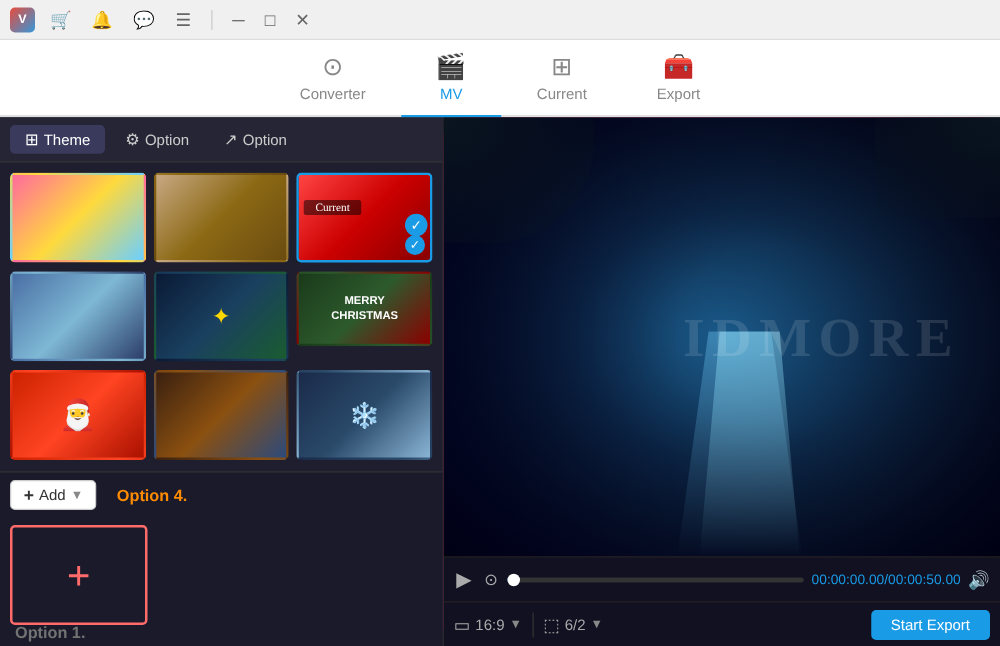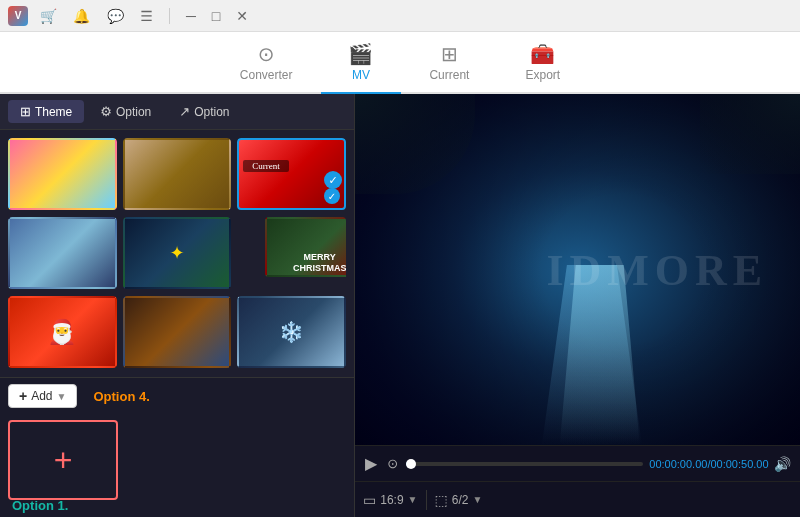--- a/index.html
+++ b/index.html
@@ -331,21 +331,21 @@
       </div>
 
       <div class="theme-item">
         <div class="theme-thumb thumb-christmas-eve" style="height:72px;border-radius:4px;border:2px solid transparent;background:linear-gradient(135deg,#0a1a35,#1a4060,#1a5c30);display:flex;align-items:center;justify-content:center;">
           <span style="color:#ffd700;font-size:18px;">✦</span>
         </div>
 
       </div>
 
       <div class="theme-item">
-        <div class="theme-thumb" style="height:60px;border-radius:4px;border:2px solid transparent;background:linear-gradient(135deg,#1a3a1a,#2d5a2d,#8b0000);display:flex;align-items:flex-end;justify-content:center;margin-left:28px;">
+        <div class="theme-thumb" style="height:60px;border-radius:4px;border:2px solid transparent;background:linear-gradient(135deg,#1a3a1a,#2d5a2d,#8b0000);display:flex;align-items:center;justify-content:center;">
           <div style="color:#fff;font-size:9px;text-align:center;font-weight:bold;line-height:1.3;">MERRY<br>CHRISTMAS</div>
         </div>
 
       </div>
 
       <div class="theme-item">
         <div class="theme-thumb" style="height:72px;border-radius:4px;border:2px solid transparent;background:linear-gradient(135deg,#cc2200,#ff4422,#aa1100);display:flex;align-items:center;justify-content:center;">
           <span style="font-size:24px;">🎅</span>
         </div>
 
@@ -371,21 +371,21 @@
           <span style="font-size:14px;font-weight:bold;">+</span>
           <span>Add</span>
           <span style="font-size:10px;color:#888;">▼</span>
         </button>
         <span class="option-label option2-label">Option 4.</span>
       </div>
       <div class="left-bottom-files" style="position:relative;">
         <div class="file-placeholder">
           <span style="font-size:32px;color:#ff6b6b;">+</span>
         </div>
-        <span class="option1-label" style="position:absolute;bottom:4px;left:12px;color:#14b8a6;font-size:13px;font-weight:bold;">Option 1.</span>
+        <span class="option1-label" style="position:absolute;bottom:4px;left:12px;color:#737373;font-size:13px;font-weight:bold;">Option 1.</span>
       </div>
     </div>
 
   </div>
 
   <div class="right-panel">
 
     <div class="video-preview">
       <div class="cave-overlay"></div>
 
@@ -414,17 +414,18 @@
         <span style="font-size:14px;">▭</span>
         <span>16:9</span>
         <span class="dropdown-arrow">▼</span>
       </div>
       <div class="divider-v"></div>
       <div class="ratio-select">
         <span style="font-size:14px;">⬚</span>
         <span>6/2</span>
         <span class="dropdown-arrow">▼</span>
       </div>
+      <button class="start-export-btn">Start Export</button>
     </div>
 
   </div>
 
 </div>
 
 </body></html>

